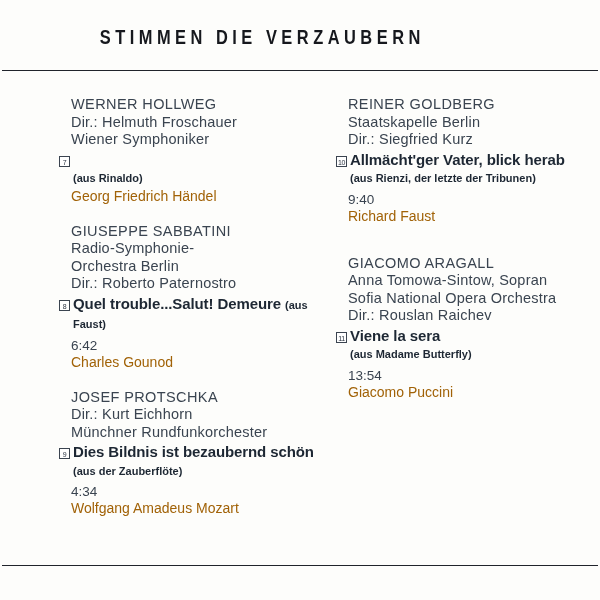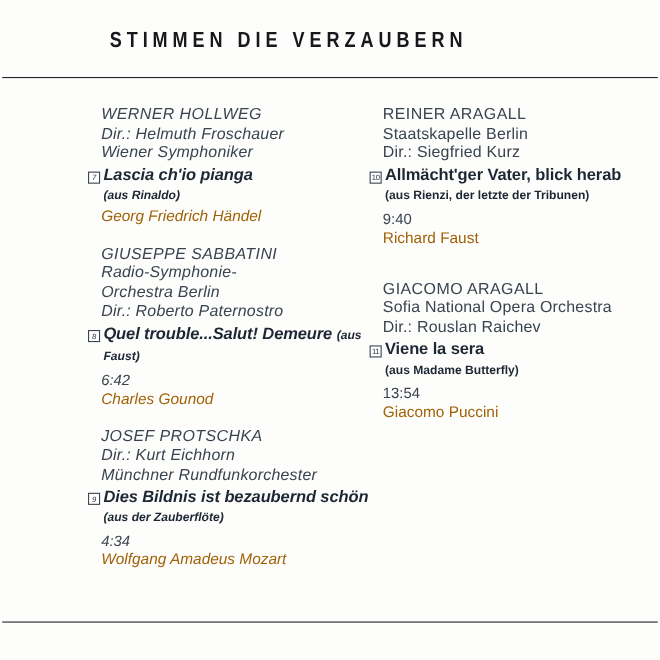--- a/index.html
+++ b/index.html
@@ -55,21 +55,21 @@
   .columns {
     position: absolute;
     left: 0;
     top: 96px;
     width: 600px;
   }
   .col {
     position: absolute;
     top: 0;
   }
-  .col-left  { left: 80px;  width: 262px; font-style: italic; }
+  .col-left  { left: 59px;  width: 262px; }
   .col-right { left: 336px; width: 252px; }
 
   
   .entry { margin-bottom: 18px; }
   .entry:last-child { margin-bottom: 0; }
 
   .performer {
     font-family: "Liberation Sans", sans-serif;
     font-size: 14.5px;
     line-height: 17.5px;
@@ -145,21 +145,21 @@
   <div class="rule rule-top"></div>
 
   <div class="columns">
     <div class="col col-left" id="col-left">
         <div class="entry">
           <div class="performer performer-name">WERNER HOLLWEG</div>
           <div class="performer">Dir.: Helmuth Froschauer</div>
           <div class="performer">Wiener Symphoniker</div>
           <div class="track-line">
             <div class="track-num">7</div>
-            <div class="track-title"><span>Lascia ch'io pianga</span><br><span class="track-sub">(aus Rinaldo)</span></div>
+            <div class="track-title"><br><span class="track-sub">(aus Rinaldo)</span></div>
           </div>
           <div class="composer">Georg Friedrich Händel</div>
         </div>
         <div class="entry">
           <div class="performer performer-name">GIUSEPPE SABBATINI</div>
           <div class="performer">Radio-Symphonie-</div>
           <div class="performer">Orchestra Berlin</div>
           <div class="performer">Dir.: Roberto Paternostro</div>
           <div class="track-line">
             <div class="track-num">8</div>
@@ -175,32 +175,33 @@
           <div class="track-line">
             <div class="track-num">9</div>
             <div class="track-title"><span>Dies Bildnis ist bezaubernd schön</span> <span class="track-sub">(aus der Zauberflöte)</span></div>
           </div>
           <div class="duration">4:34</div>
           <div class="composer">Wolfgang Amadeus Mozart</div>
         </div>
       </div>
     <div class="col col-right" id="col-right" style="padding-top: 0px;">
         <div class="entry">
-          <div class="performer performer-name">REINER ARAGALL</div>
+          <div class="performer performer-name">REINER GOLDBERG</div>
           <div class="performer">Staatskapelle Berlin</div>
           <div class="performer">Dir.: Siegfried Kurz</div>
           <div class="track-line">
             <div class="track-num">10</div>
             <div class="track-title"><span>Allmächt'ger Vater, blick herab</span> <span class="track-sub">(aus Rienzi, der letzte der Tribunen)</span></div>
           </div>
           <div class="duration">9:40</div>
           <div class="composer">Richard Faust</div>
         </div>
         <div class="entry" style="margin-top: 30px;">
           <div class="performer performer-name">GIACOMO ARAGALL</div>
+          <div class="performer">Anna Tomowa-Sintow, Sopran</div>
           <div class="performer">Sofia National Opera Orchestra</div>
           <div class="performer">Dir.: Rouslan Raichev</div>
           <div class="track-line">
             <div class="track-num">11</div>
             <div class="track-title"><span>Viene la sera</span><br><span class="track-sub">(aus Madame Butterfly)</span></div>
           </div>
           <div class="duration">13:54</div>
           <div class="composer">Giacomo Puccini</div>
         </div>
       </div>

